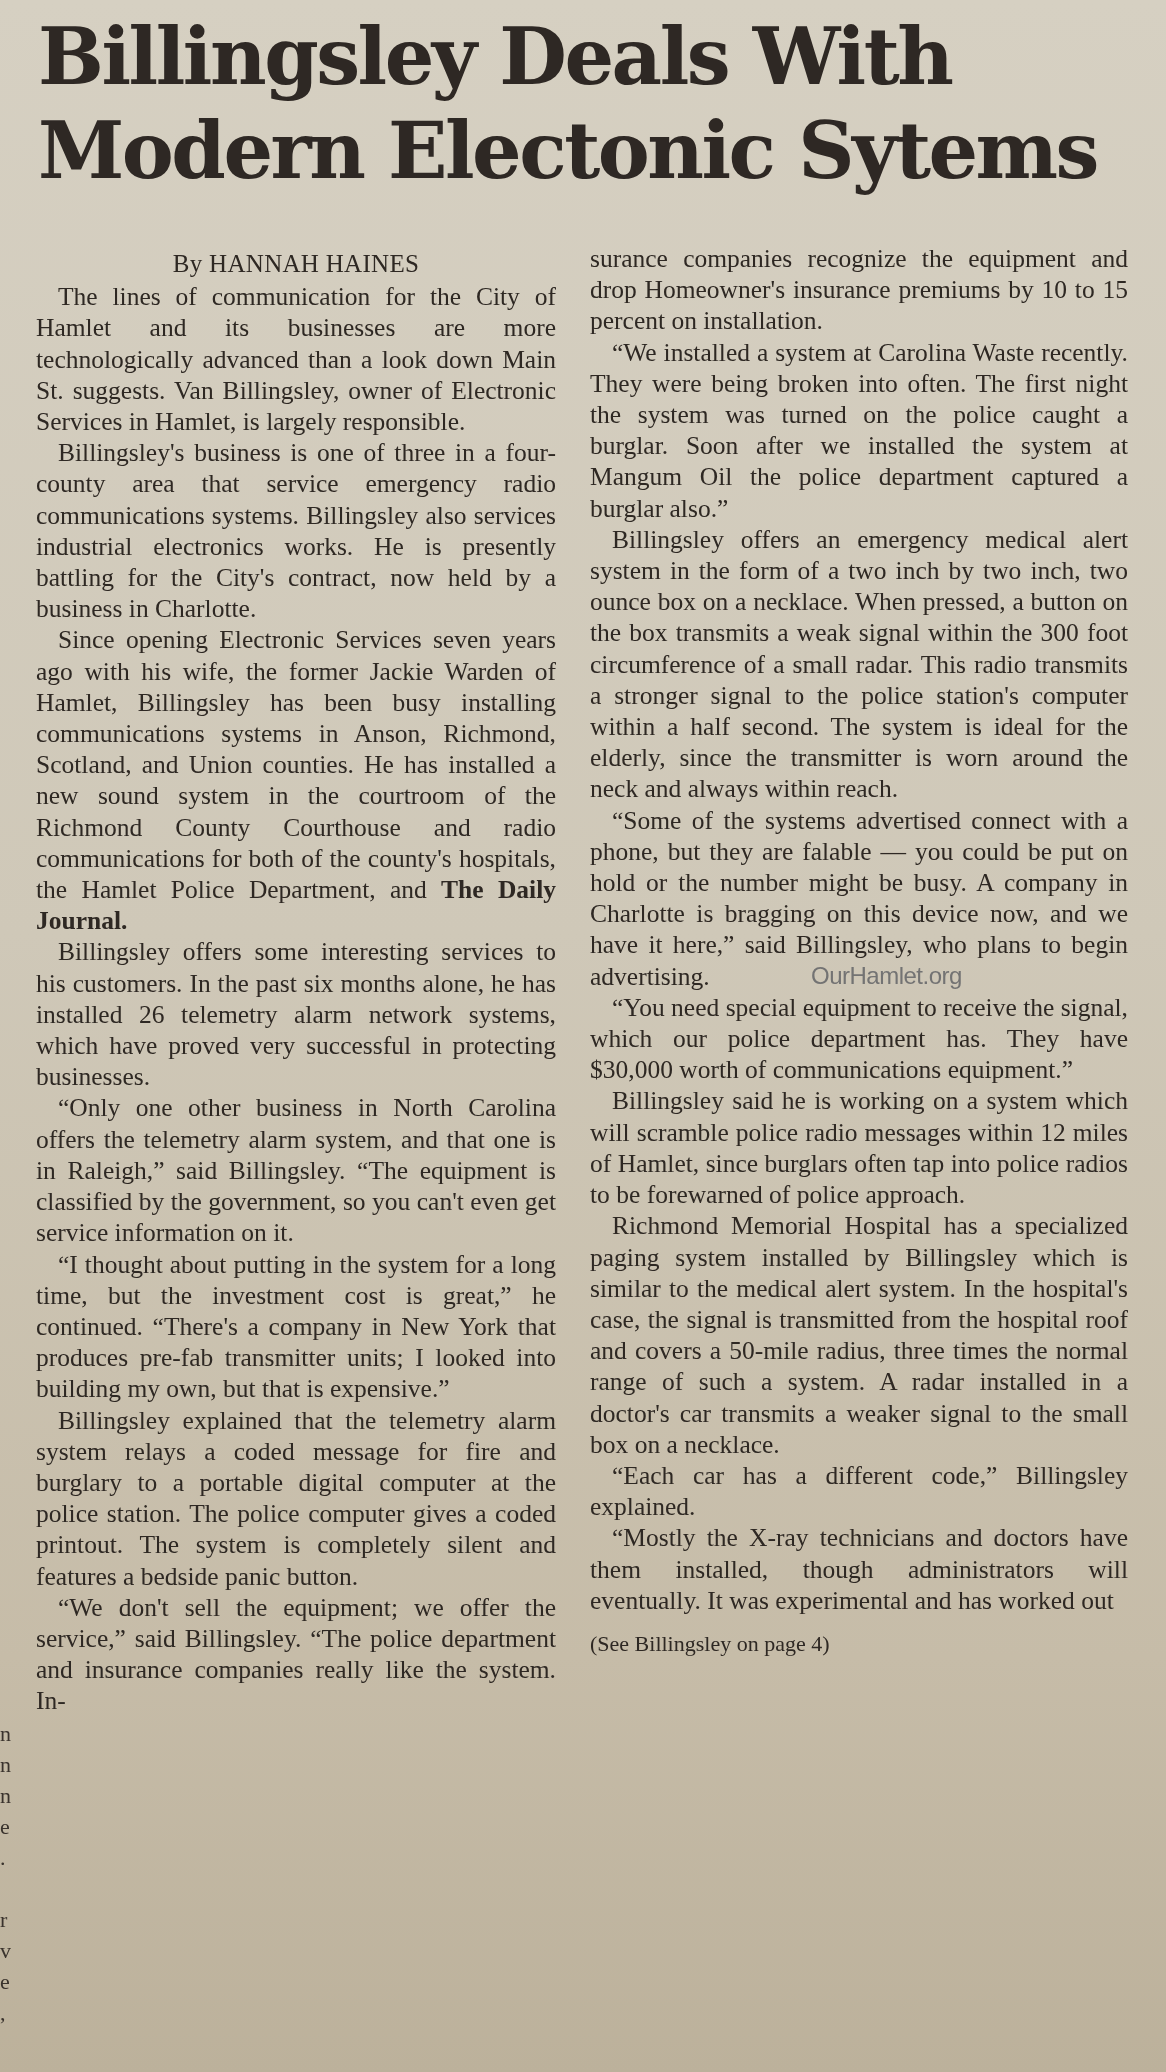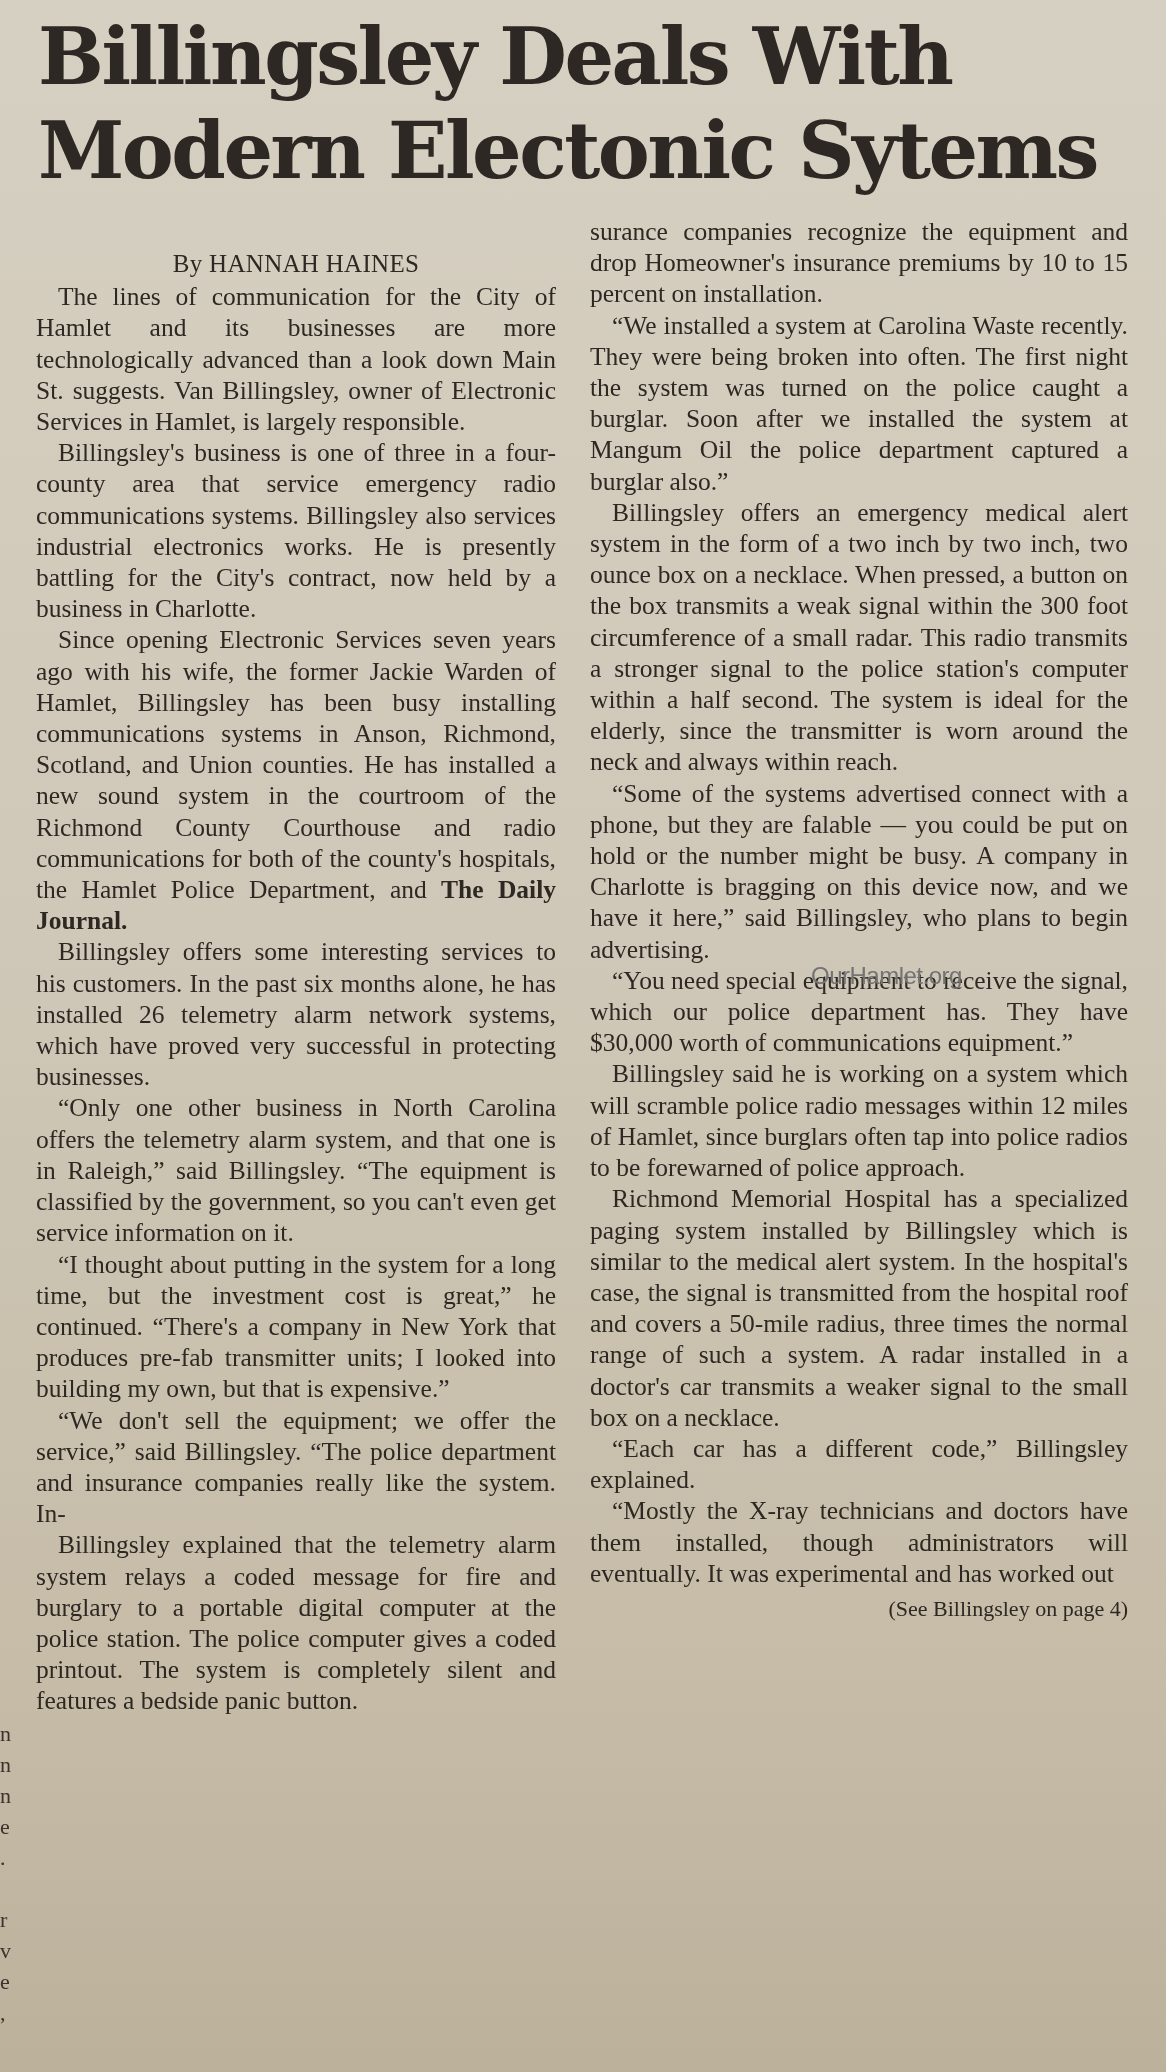--- a/index.html
+++ b/index.html
@@ -15,26 +15,26 @@
     font-family: "DejaVu Serif", "Liberation Serif", serif;
     font-weight:bold; font-size:78px; line-height:94px; letter-spacing:-2.5px;
     color:#2e2824; margin:0;
   }
   .col {
     position:absolute; top:248px;
     font-size:25.5px; line-height:31.2px; text-align:justify;
     color:#2e2823;
   }
   .col-left { left:36px; width:520px; }
-  .col-right { left:590px; width:538px; top:216px; }
+  .col-right { left:590px; width:538px; top:243px; }
   .byline { text-align:center; font-weight:normal; font-size:25px; margin:0 0 2px 0; letter-spacing:0.3px; }
   .para { margin:0; text-indent:22px; }
   .para.cont { text-indent:0; }
   .para .bold { font-weight:bold; }
-  .jump { text-align:right; font-size:22px; margin-top:4px; }
+  .jump { text-align:left; font-size:22px; margin-top:12px; }
   .watermark {
     position:absolute; left:811px; top:962px;
     font-family:"Liberation Sans", "DejaVu Sans", sans-serif;
     font-size:24px; color:#737373; letter-spacing:-0.5px;
   }
   .edge-fragment {
     position:absolute; left:0; width:14px; font-size:22px; color:#3a332d; line-height:31px;
   }
 </style>
 </head>
@@ -48,22 +48,22 @@
   </h1>
 
   <div class="col col-left">
     <p class="byline">By HANNAH HAINES</p>
     <p class="para">The lines of communication for the City of Hamlet and its businesses are more technologically advanced than a look down Main St. suggests. Van Billingsley, owner of Electronic Services in Hamlet, is largely responsible.</p>
     <p class="para">Billingsley's business is one of three in a four-county area that service emergency radio communications systems. Billingsley also services industrial electronics works. He is presently battling for the City's contract, now held by a business in Charlotte.</p>
     <p class="para"><span>Since opening Electronic Services seven years ago with his wife, the former Jackie Warden of Hamlet, Billingsley has been busy installing communications systems in Anson, Richmond, Scotland, and Union counties. He has installed a new sound system in the courtroom of the Richmond County Courthouse and radio communications for both of the county's hospitals, the Hamlet Police Department, and </span><span class="bold">The Daily Journal.</span></p>
     <p class="para">Billingsley offers some interesting services to his customers. In the past six months alone, he has installed 26 telemetry alarm network systems, which have proved very successful in protecting businesses.</p>
     <p class="para">“Only one other business in North Carolina offers the telemetry alarm system, and that one is in Raleigh,” said Billingsley. “The equipment is classified by the government, so you can't even get service information on it.</p>
     <p class="para">“I thought about putting in the system for a long time, but the investment cost is great,” he continued. “There's a company in New York that produces pre-fab transmitter units; I looked into building my own, but that is expensive.”</p>
+    <p class="para">Billingsley explained that the telemetry alarm system relays a coded message for fire and burglary to a portable digital computer at the police station. The police computer gives a coded printout. The system is completely silent and features a bedside panic button.</p>
     <p class="para">“We don't sell the equipment; we offer the service,” said Billingsley. “The police department and insurance companies really like the system. In-</p>
-    <p class="para">Billingsley explained that the telemetry alarm system relays a coded message for fire and burglary to a portable digital computer at the police station. The police computer gives a coded printout. The system is completely silent and features a bedside panic button.</p>
   </div>
 
   <div class="col col-right">
     <p class="para cont">surance companies recognize the equipment and drop Homeowner's insurance premiums by 10 to 15 percent on installation.</p>
     <p class="para">“We installed a system at Carolina Waste recently. They were being broken into often. The first night the system was turned on the police caught a burglar. Soon after we installed the system at Mangum Oil the police department captured a burglar also.”</p>
     <p class="para">Billingsley offers an emergency medical alert system in the form of a two inch by two inch, two ounce box on a necklace. When pressed, a button on the box transmits a weak signal within the 300 foot circumference of a small radar. This radio transmits a stronger signal to the police station's computer within a half second. The system is ideal for the elderly, since the transmitter is worn around the neck and always within reach.</p>
     <p class="para">“Some of the systems advertised connect with a phone, but they are falable — you could be put on hold or the number might be busy. A company in Charlotte is bragging on this device now, and we have it here,” said Billingsley, who plans to begin advertising.</p>
     <p class="para">“You need special equipment to receive the signal, which our police department has. They have $30,000 worth of communications equipment.”</p>
     <p class="para">Billingsley said he is working on a system which will scramble police radio messages within 12 miles of Hamlet, since burglars often tap into police radios to be forewarned of police approach.</p>
     <p class="para">Richmond Memorial Hospital has a specialized paging system installed by Billingsley which is similar to the medical alert system. In the hospital's case, the signal is transmitted from the hospital roof and covers a 50-mile radius, three times the normal range of such a system. A radar installed in a doctor's car transmits a weaker signal to the small box on a necklace.</p>

